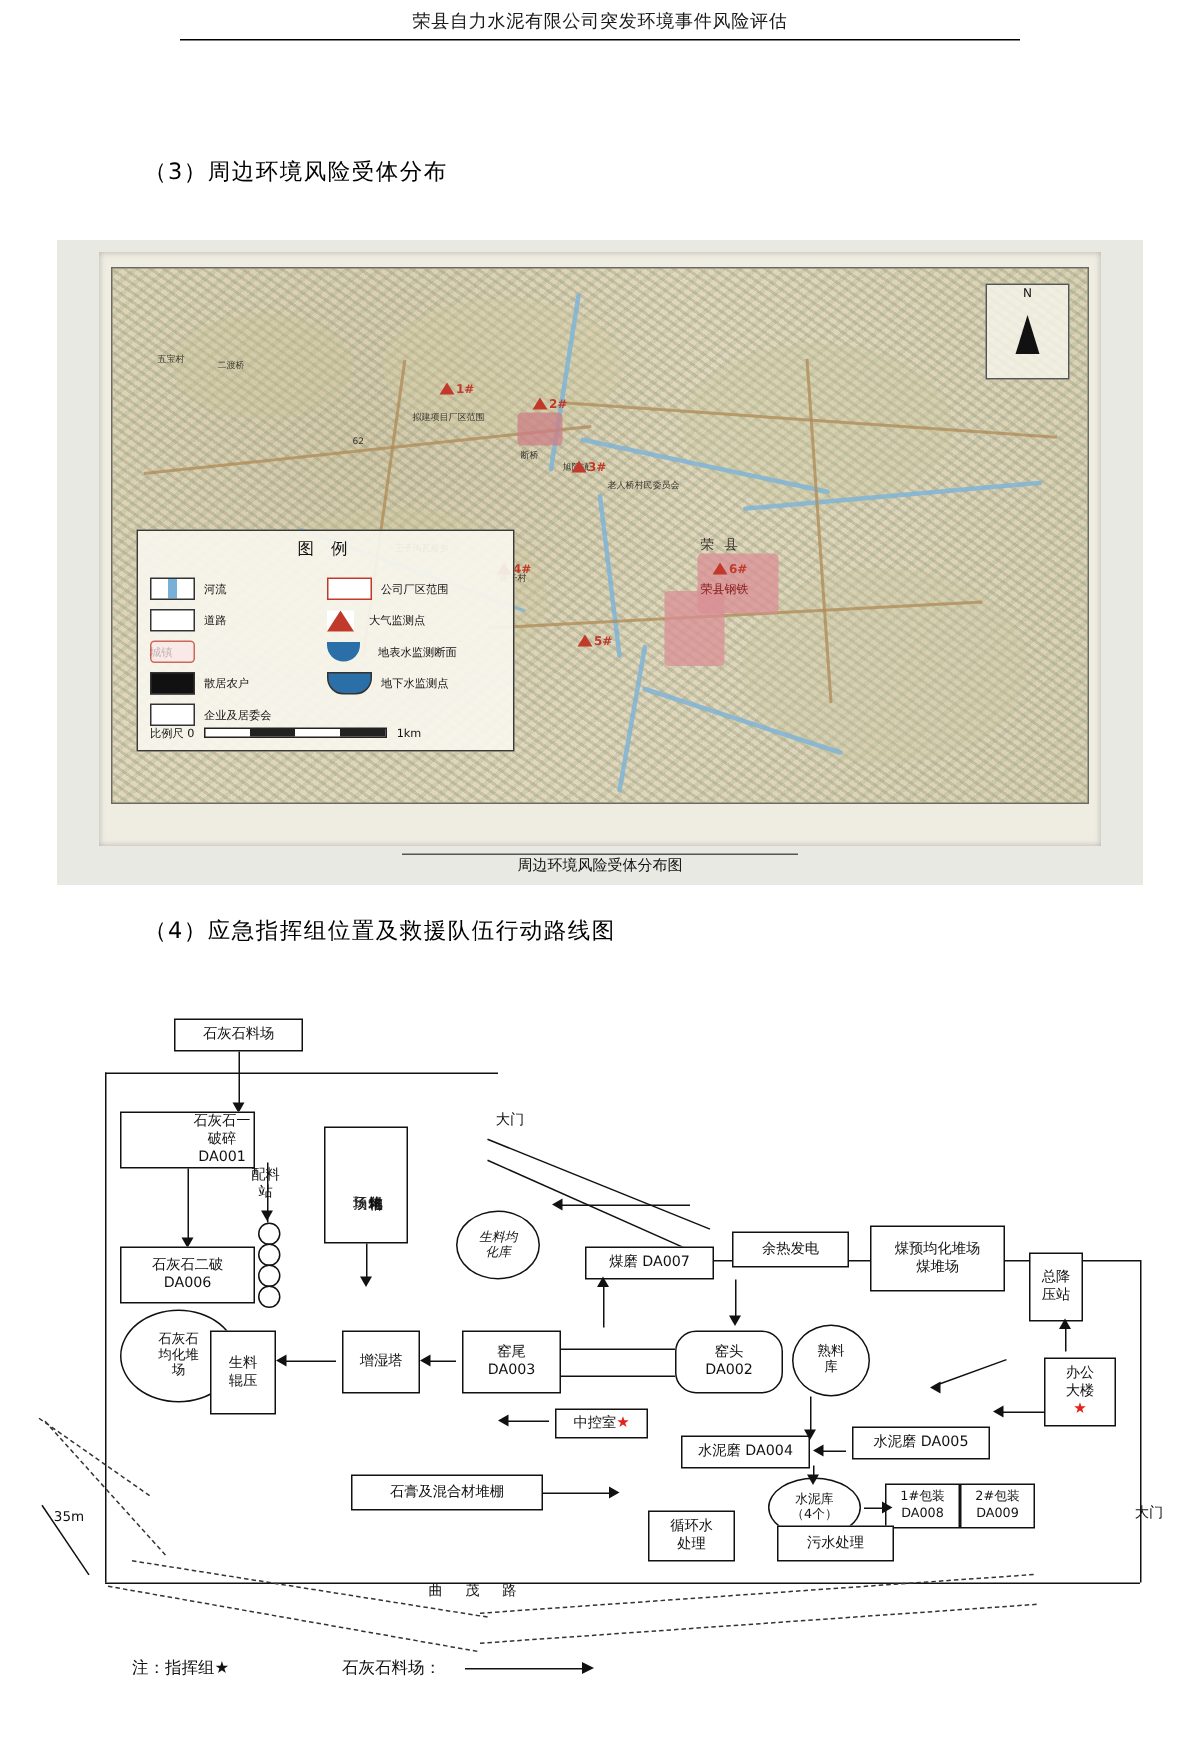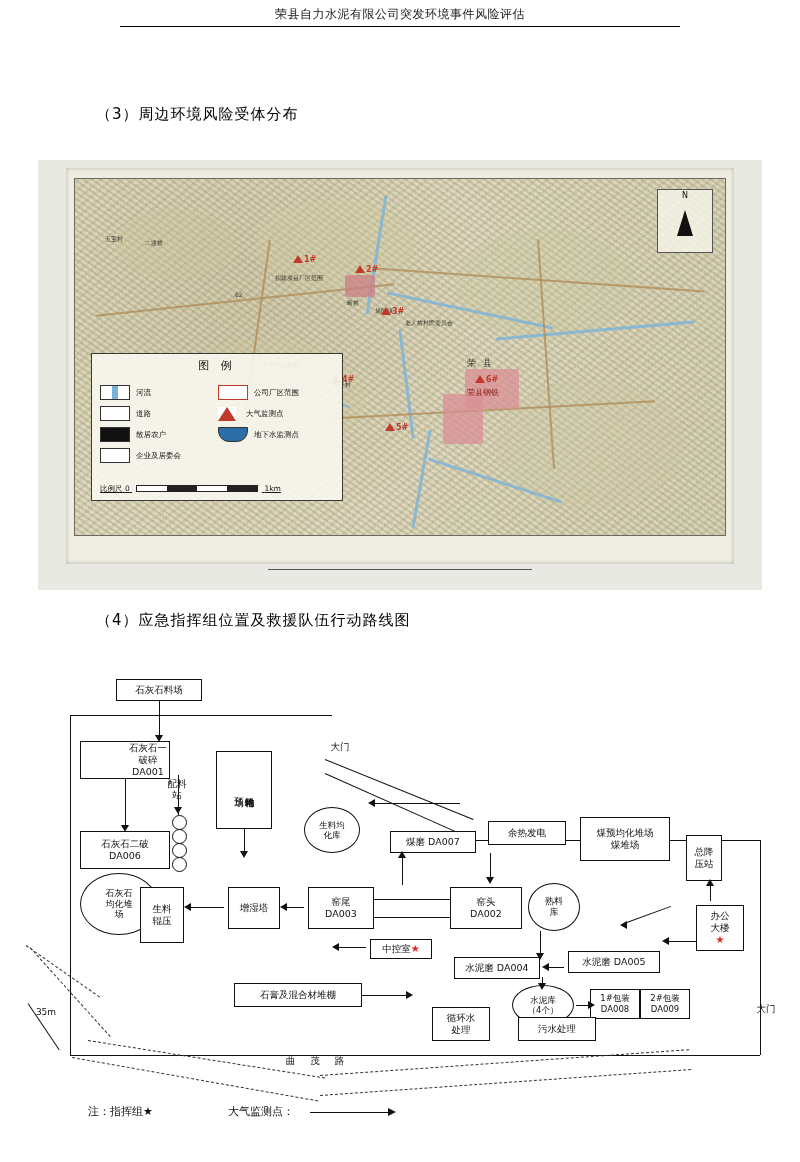--- a/index.html
+++ b/index.html
@@ -96,21 +96,21 @@
   .lg-sym.river{background:linear-gradient(90deg,#fff 0 40%,#79b0d8 40% 60%,#fff 60%);}
   .lg-sym.road{background:#fff;}
   .lg-sym.town{border-color:#c0392b;background:#fbe7e7;border-radius:3px;}
   .lg-sym.farm{background:#111;}
   .lg-sym.firm{background:#fff;}
   .lg-sym.area{border-color:#c0392b;background:#fff;}
   .lg-sym.air{border:none;width:0;height:0;border-left:9px solid transparent;border-right:9px solid transparent;border-bottom:14px solid #c0392b;margin-right:10px;}
   .lg-sym.water{border:none;width:22px;height:13px;background:#2b6fa8;border-radius:0 0 12px 12px;margin-right:12px;}
   .lg-sym.gwater{background:#2b6fa8;border-radius:0 0 11px 11px;}
   .scalebar{
-    position:absolute;left:8px;bottom:6px;width:230px;font-size:7.5px;text-decoration:underline;
+    position:absolute;left:8px;bottom:6px;width:230px;font-size:7.5px;
   }
   .scalebar .bar{
     display:inline-block;width:120px;height:5px;border:1px solid #222;
     background:linear-gradient(90deg,#fff 0 25%,#222 25% 50%,#fff 50% 75%,#222 75% 100%);
     vertical-align:middle;margin:0 4px;
   }
   .fig-caption{
     position:absolute;left:0;right:0;bottom:6px;text-align:center;
     font-size:10px;color:#111;
   }
@@ -243,20 +243,30 @@
             </div>
           </div>
           <div class="lg-row">
             <div class="lg-cell">
               <span class="lg-sym road"></span>
               <span>道路</span>
             </div>
             <div class="lg-cell">
               <span class="lg-sym air"></span>
               <span>大气监测点</span>
+            </div>
+          </div>
+          <div class="lg-row">
+            <div class="lg-cell">
+              <span class="lg-sym town"></span>
+              <span>城镇</span>
+            </div>
+            <div class="lg-cell">
+              <span class="lg-sym water"></span>
+              <span>地表水监测断面</span>
             </div>
           </div>
           <div class="lg-row">
             <div class="lg-cell">
               <span class="lg-sym farm"></span>
               <span>散居农户</span>
             </div>
             <div class="lg-cell">
               <span class="lg-sym gwater"></span>
               <span>地下水监测点</span>
@@ -272,20 +282,21 @@
         <div class="scalebar">
           <span>比例尺</span>
           <span>0</span>
           <span class="bar"></span>
           <span>1km</span>
         </div>
       </div>
     </div>
   </div>
   <div class="caption-rule"></div>
+  <div class="fig-caption">周边环境风险受体分布图</div>
 </div>
 
 <div class="section-title" id="title-4">（4）应急指挥组位置及救援队伍行动路线图</div>
 
 <div class="flow">
 
   <div class="line vline" style="left:50px;top:60px;height:340px;"></div>
   <div class="line hline" style="left:50px;top:60px;width:262px;"></div>
   <div class="line hline" style="left:50px;top:400px;width:690px;"></div>
   <div class="line vline" style="left:740px;top:185px;height:215px;"></div>
@@ -331,29 +342,29 @@
   <div class="arr arr-d" style="left:154px;top:152px;"></div>
 
   <div class="box" style="left:120px;top:232px;width:44px;height:56px;">生料
 辊压</div>
 
   <div class="box" style="left:196px;top:96px;width:56px;height:78px;">
     <span class="vtext" style="position:static;">铺料均化堆
 预场</span>
   </div>
 
-  <div class="ell" style="left:284px;top:152px;width:56px;height:46px;font-size:8.5px;">生料均
+  <div class="ell" style="left:284px;top:152px;width:56px;height:46px;font-size:8.5px;font-style:italic;">生料均
 化库</div>
 
   <div class="box" style="left:208px;top:232px;width:52px;height:42px;">增湿塔</div>
 
   <div class="box" style="left:288px;top:232px;width:66px;height:42px;">窑尾
 DA003</div>
 
-  <div class="box" style="left:430px;top:232px;width:72px;height:42px;">窑头
+  <div class="box" style="left:430px;top:232px;width:72px;height:42px;border-radius:14px;">窑头
 DA002</div>
 
   <div class="line hline" style="left:354px;top:244px;width:76px;"></div>
   <div class="line hline" style="left:354px;top:262px;width:76px;"></div>
 
   <div class="ell" style="left:508px;top:228px;width:52px;height:48px;">熟料
 库</div>
 
   <div class="box" style="left:370px;top:176px;width:86px;height:22px;">煤磨 DA007</div>
 
@@ -437,16 +448,16 @@
   <div class="line vline" style="left:470px;top:198px;height:26px;"></div>
   <div class="arr arr-d" style="left:466px;top:222px;"></div>
 
   <div class="line hline" style="left:196px;top:198px;width:0;"></div>
   <div class="line vline" style="left:224px;top:174px;height:24px;"></div>
   <div class="arr arr-d" style="left:220px;top:196px;"></div>
 </div>
 
 <div class="note-row">
   <span>注：指挥组★</span>
-  <span class="lbl2">大气监测点：</span>
+  <span class="lbl2">石灰石料场：</span>
 </div>
 <div class="note-arrow-line"></div>
 <div class="note-arrow-head"></div>
 
 </body></html>

